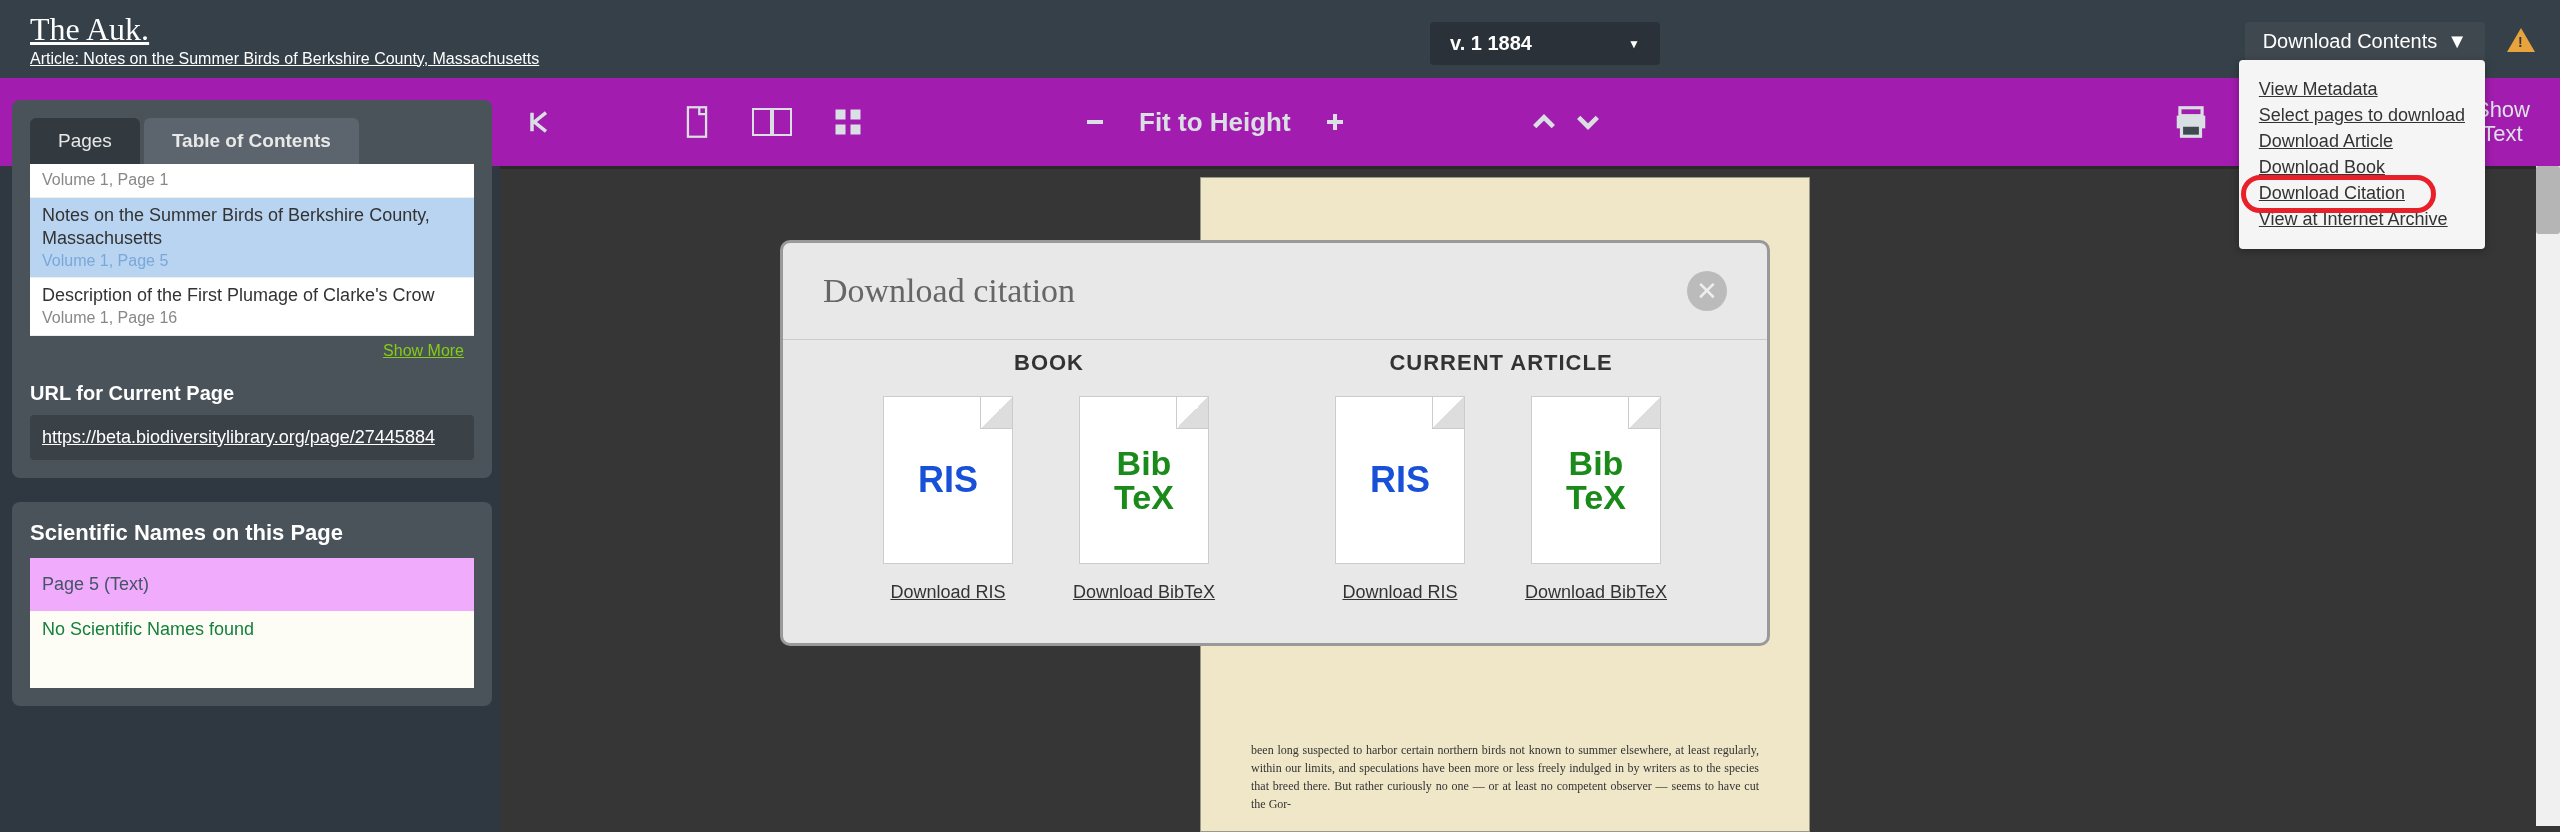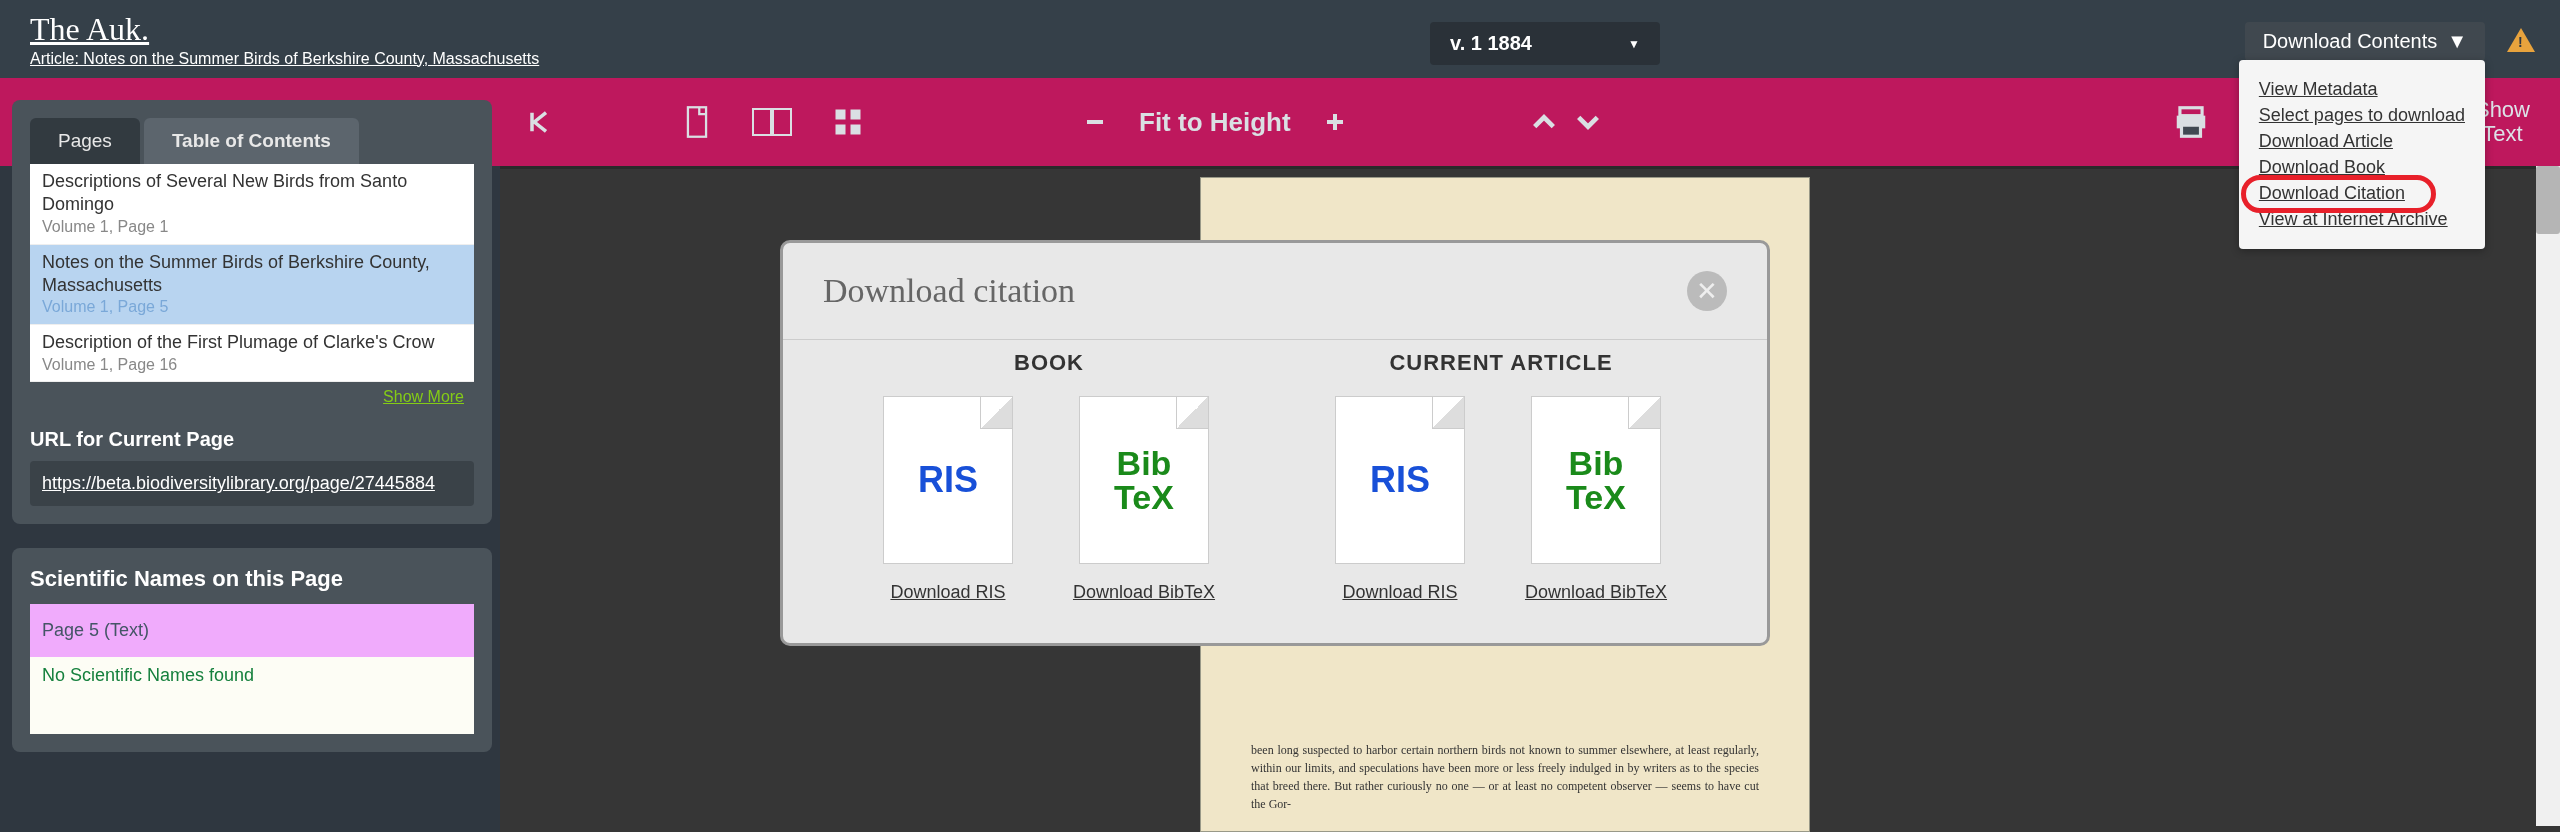--- a/index.html
+++ b/index.html
@@ -15,21 +15,21 @@
 
 .download-contents { position: absolute; right: 75px; top: 22px; background: #40484f; color: #fff; padding: 8px 18px; border-radius: 4px; font-size: 20px; display: flex; align-items: center; gap: 10px; }
 .warning-icon { position: absolute; right: 25px; top: 28px; width: 28px; height: 28px; }
 .warning-triangle { width: 0; height: 0; border-left: 14px solid transparent; border-right: 14px solid transparent; border-bottom: 24px solid #e8a33d; position: relative; }
 .warning-triangle::after { content: "!"; position: absolute; top: 6px; left: -3px; color: #2f3740; font-weight: bold; font-size: 14px; }
 
 .dropdown-menu { position: absolute; right: 75px; top: 60px; background: #f5f5f5; border-radius: 4px; padding: 14px 20px; z-index: 50; box-shadow: 0 2px 8px rgba(0,0,0,0.3); }
 .dropdown-menu a { display: block; color: #333; font-size: 18px; text-decoration: underline; margin: 5px 0; }
 .red-circle { position: absolute; border: 5px solid #e8202a; border-radius: 50%; width: 195px; height: 38px; border-radius: 20px; pointer-events: none; }
 
-.toolbar { background: #be185d; height: 88px; display: flex; align-items: center; position: relative; }
+.toolbar { background: #a21caf; height: 88px; display: flex; align-items: center; position: relative; }
 .tb-icon { color: #dadfe3; margin: 0 20px; }
 .tb-first { margin-left: 525px; }
 .fit-height { color: #dadfe3; font-size: 26px; font-weight: bold; margin: 0 12px; }
 .show-text { position: absolute; right: 30px; color: #dde3e8; font-size: 22px; text-align: center; line-height: 1.1; }
 .print-icon { position: absolute; right: 350px; color: #dadfe3; }
 .arrows-updown { position: absolute; left: 1530px; display: flex; gap: 16px; }
 
 .sidebar { position: absolute; left: 12px; top: 100px; width: 480px; }
 .panel { background: #4a535a; border-radius: 8px; padding: 18px; margin-bottom: 24px; }
 .tabs { display: flex; margin-bottom: 0; }
@@ -170,21 +170,20 @@
 </div>
 
 <div class="sidebar">
   <div class="panel">
     <div class="tabs">
       <div class="tab">Pages</div>
       <div class="tab active">Table of Contents</div>
     </div>
     <div class="toc-list">
       <div class="toc-item">
-        <div>Descriptions of Several New Birds from Santo Domingo</div>
         <div class="toc-vol">Volume 1, Page 1</div>
       </div>
       <div class="toc-item selected">
         <div>Notes on the Summer Birds of Berkshire County, Massachusetts</div>
         <div class="toc-vol">Volume 1, Page 5</div>
       </div>
       <div class="toc-item">
         <div>Description of the First Plumage of Clarke's Crow</div>
         <div class="toc-vol">Volume 1, Page 16</div>
       </div>

